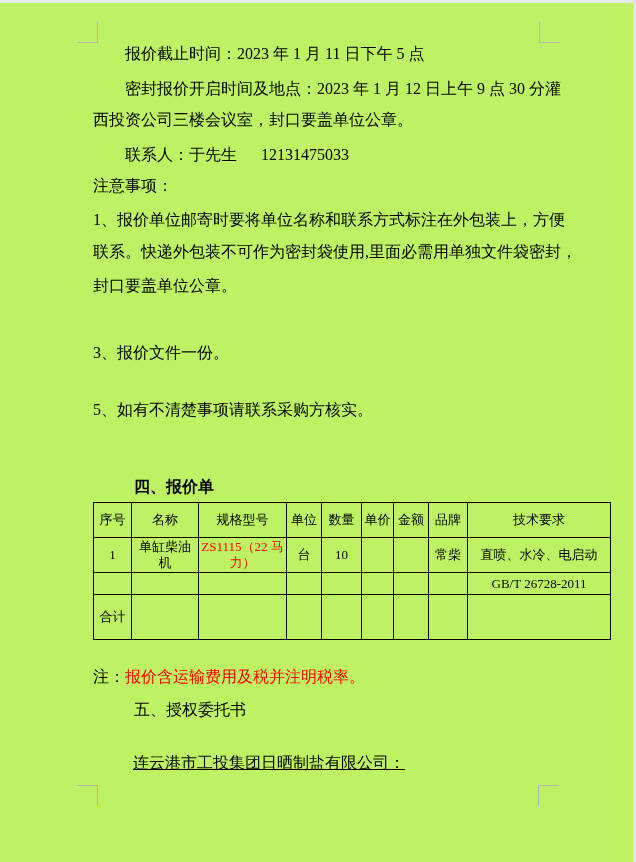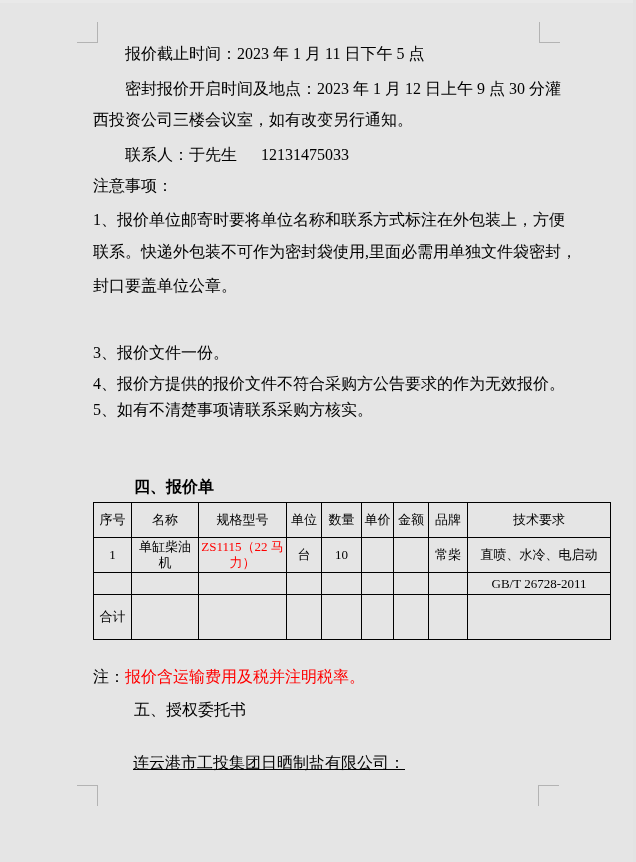--- a/index.html
+++ b/index.html
@@ -4,21 +4,21 @@
 <style>
   html, body {
     margin: 0;
     padding: 0;
     background: #ffffff;
   }
   .page {
     position: relative;
     width: 636px;
     height: 862px;
-    background: #e5e5e5;
+    background: #bef264;
     overflow: hidden;
     font-family: "Liberation Serif", "DejaVu Serif", serif;
     color: #000000;
   }
   .edge-top {
     position: absolute; left: 0; top: 0; width: 636px; height: 3px;
     background: #e9e9e9;
   }
   .edge-right {
     position: absolute; right: 0; top: 0; width: 3px; height: 862px;
@@ -79,28 +79,27 @@
   <div class="edge-top"></div>
   <div class="edge-right"></div>
 
   <div class="crop tl"></div>
   <div class="crop tr"></div>
   <div class="crop bl"></div>
   <div class="crop br"></div>
 
   <div class="ln" style="left:125px; top:44px;">报价截止时间：2023 年 1 月 11 日下午 5 点</div>
   <div class="ln" style="left:125px; top:79px;">密封报价开启时间及地点：2023 年 1 月 12 日上午 9 点 30 分灌</div>
-  <div class="ln" style="left:93px;  top:110px;">西投资公司三楼会议室，如有改变另行通知。</div>
+  <div class="ln" style="left:93px;  top:110px;">西投资公司三楼会议室，封口要盖单位公章。</div>
   <div class="ln" style="left:125px; top:145px;">联系人：于先生      12131475033</div>
   <div class="ln" style="left:93px;  top:176px;">注意事项：</div>
   <div class="ln" style="left:93px;  top:210px;">1、报价单位邮寄时要将单位名称和联系方式标注在外包装上，方便</div>
   <div class="ln" style="left:93px;  top:242px;">联系。快递外包装不可作为密封袋使用,里面必需用单独文件袋密封，</div>
   <div class="ln" style="left:93px;  top:276px;">封口要盖单位公章。</div>
   <div class="ln" style="left:93px;  top:343px;">3、报价文件一份。</div>
-  <div class="ln" style="left:93px;  top:374px;">4、报价方提供的报价文件不符合采购方公告要求的作为无效报价。</div>
   <div class="ln" style="left:93px;  top:400px;">5、如有不清楚事项请联系采购方核实。</div>
 
   <div class="ln bold" style="left:134px; top:477px;">四、报价单</div>
 
   <table class="quote">
     <colgroup>
       <col style="width:38px">
         <col style="width:67px">
         <col style="width:88px">
       <col style="width:35px">

